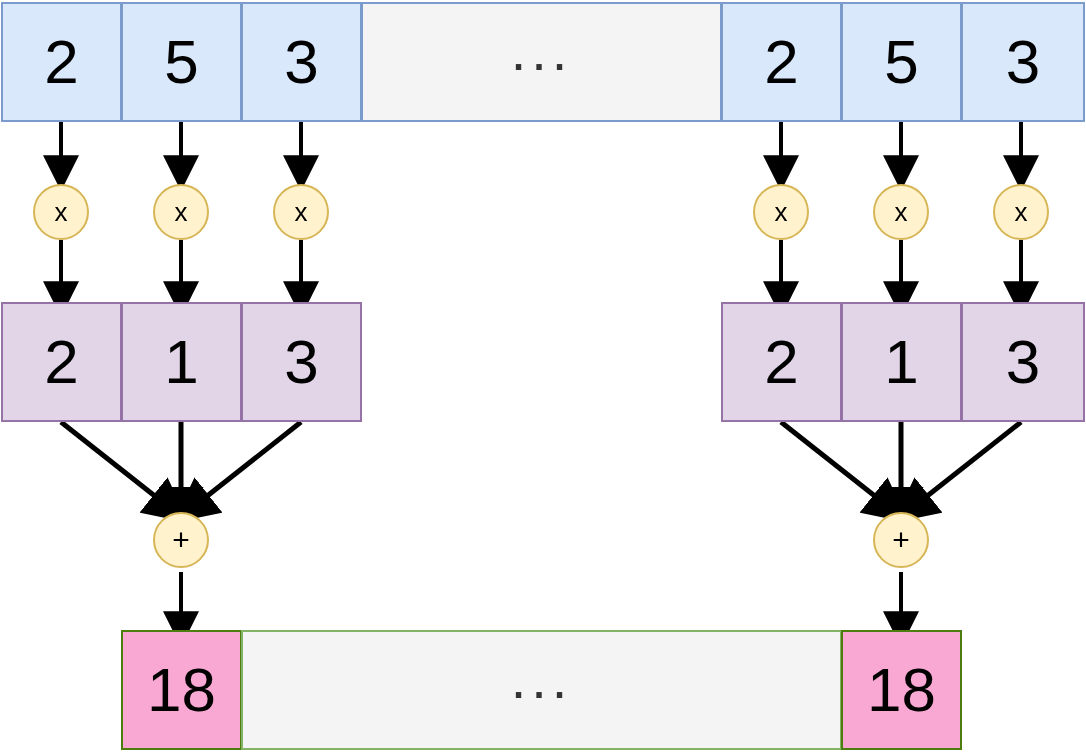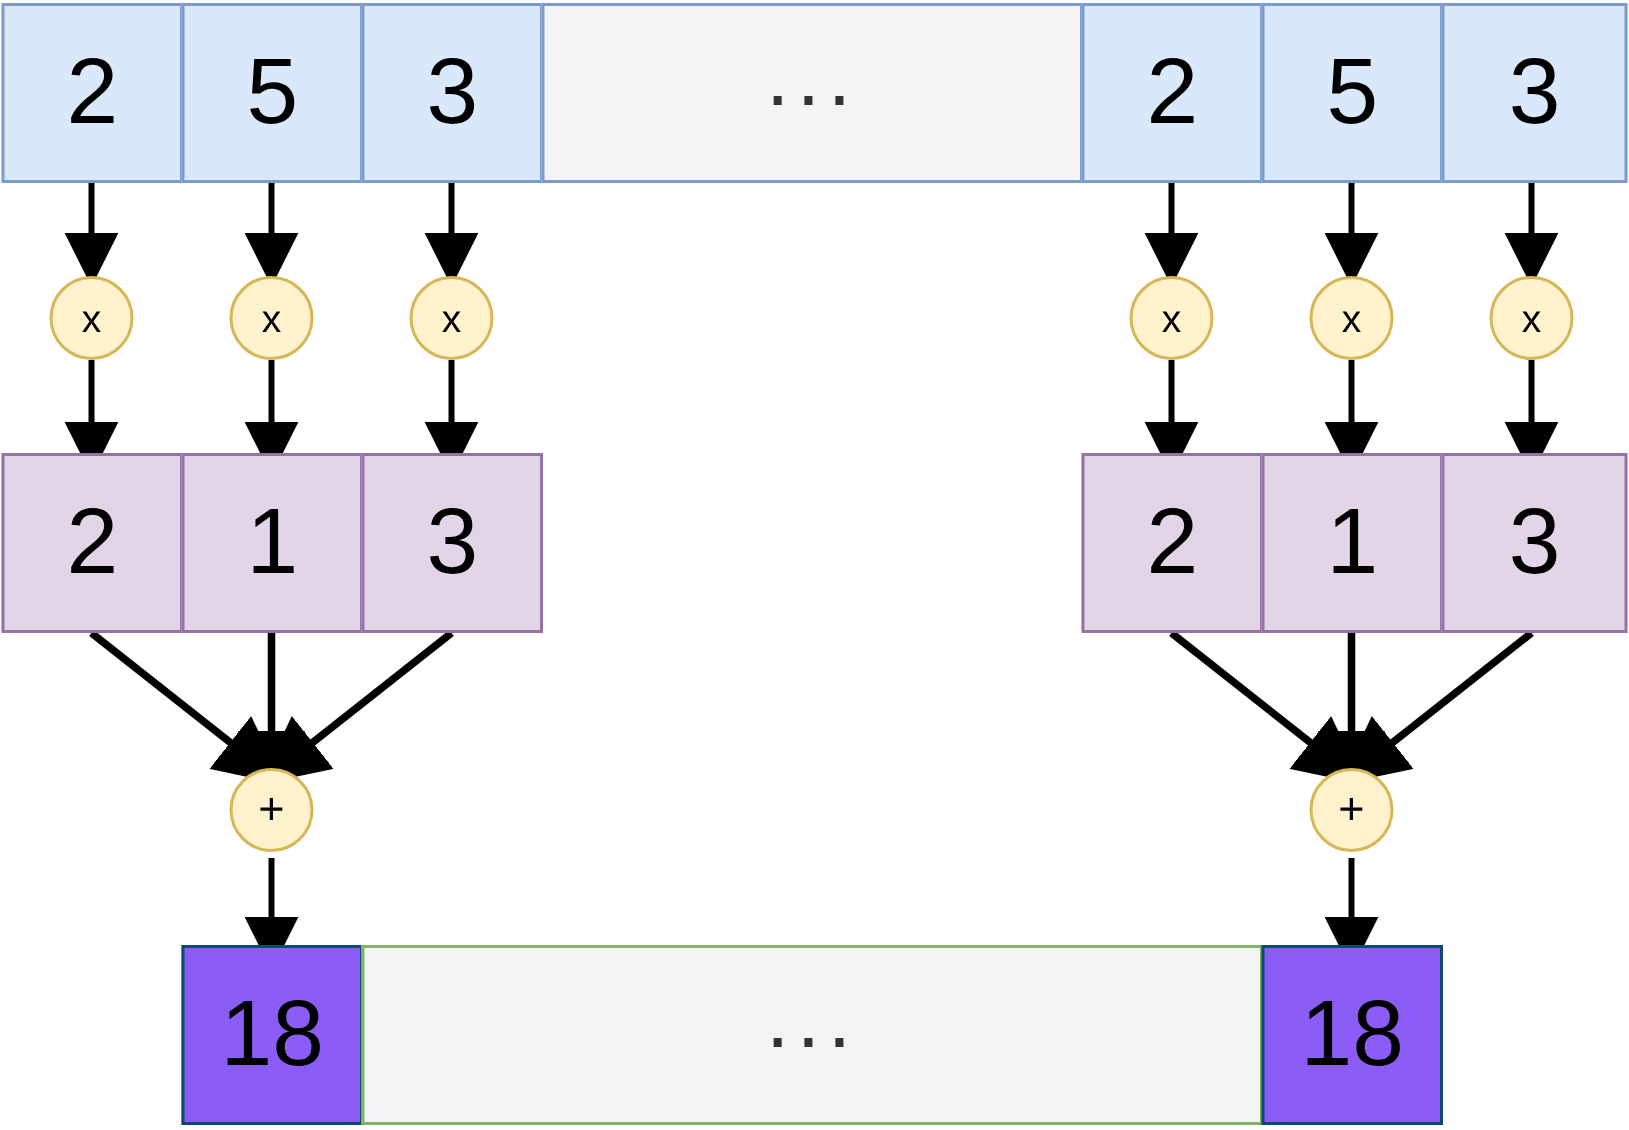--- a/index.html
+++ b/index.html
@@ -39,22 +39,22 @@
   }
   .cell.blue {
     background: #dae8fc;
     border: 2px solid #7a9bcc;
   }
   .cell.purple {
     background: #e1d5e7;
     border: 2px solid #9673a6;
   }
   .cell.green {
-    background: #8b5cf6;
-    border: 2px solid #0c4a6e;
+    background: #f9a8d4;
+    border: 2px solid #4d7c0f;
     text-align: center;
   }
   .cell.gap-blue {
     background: #f4f4f4;
     border: 2px solid #7a9bcc;
   }
   .cell.gap-green {
     background: #f4f4f4;
     border: 2px solid #82b366;
   }

